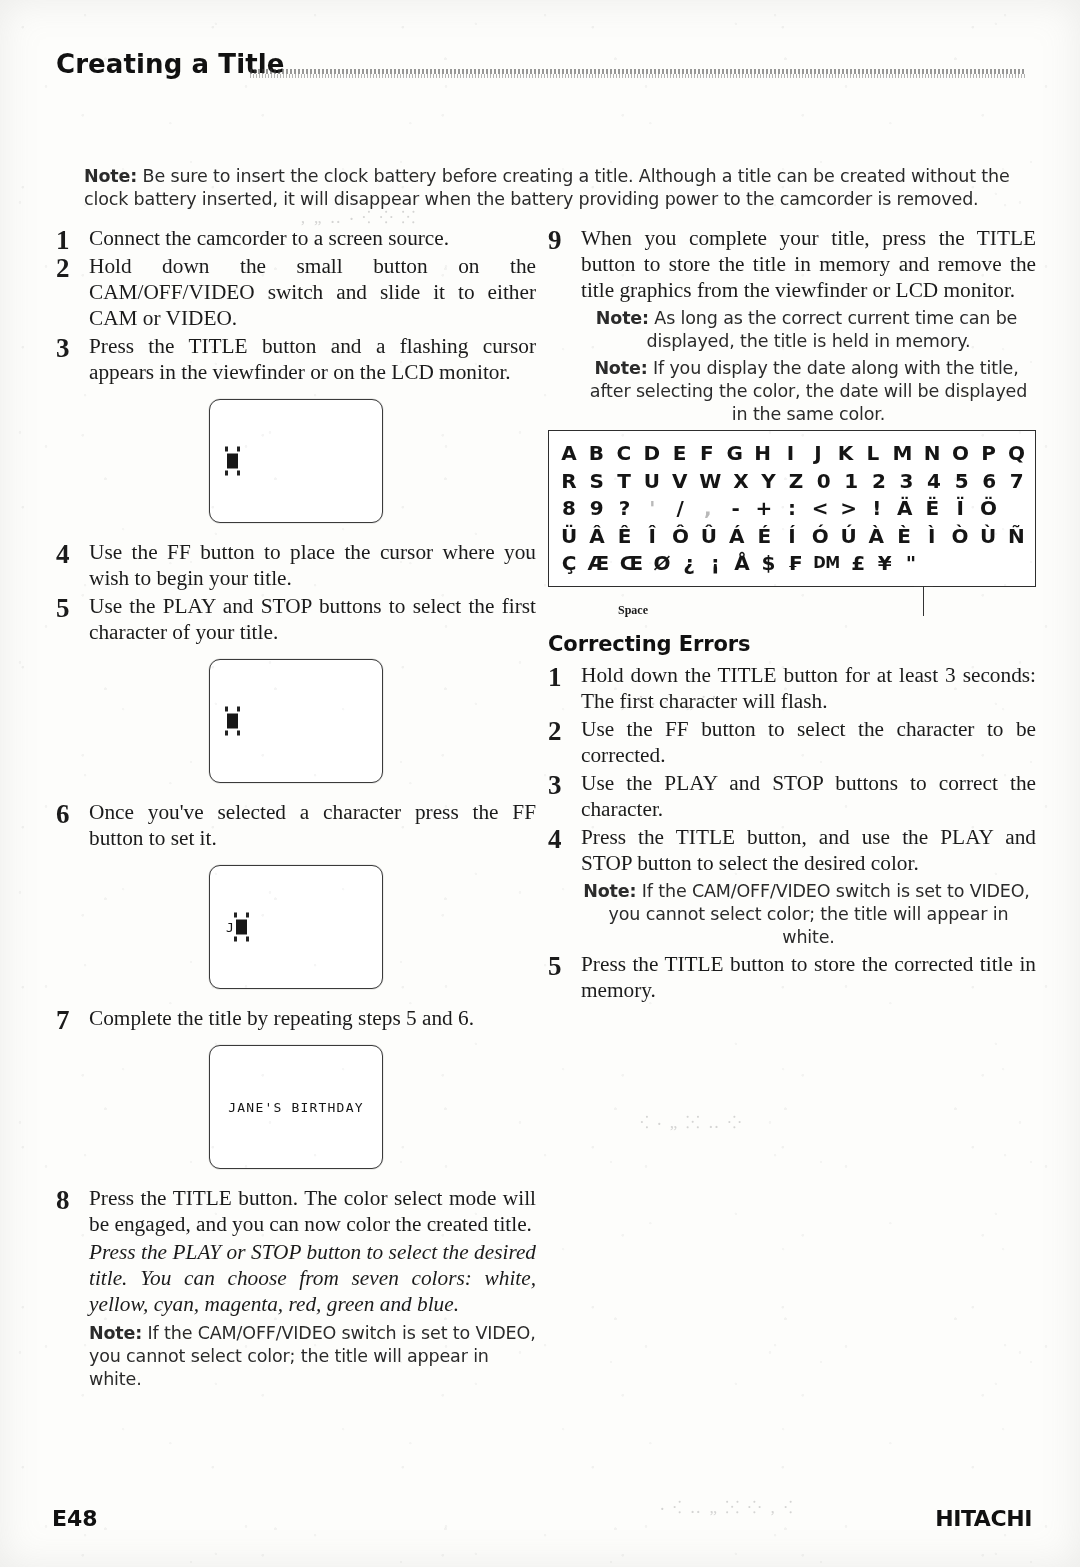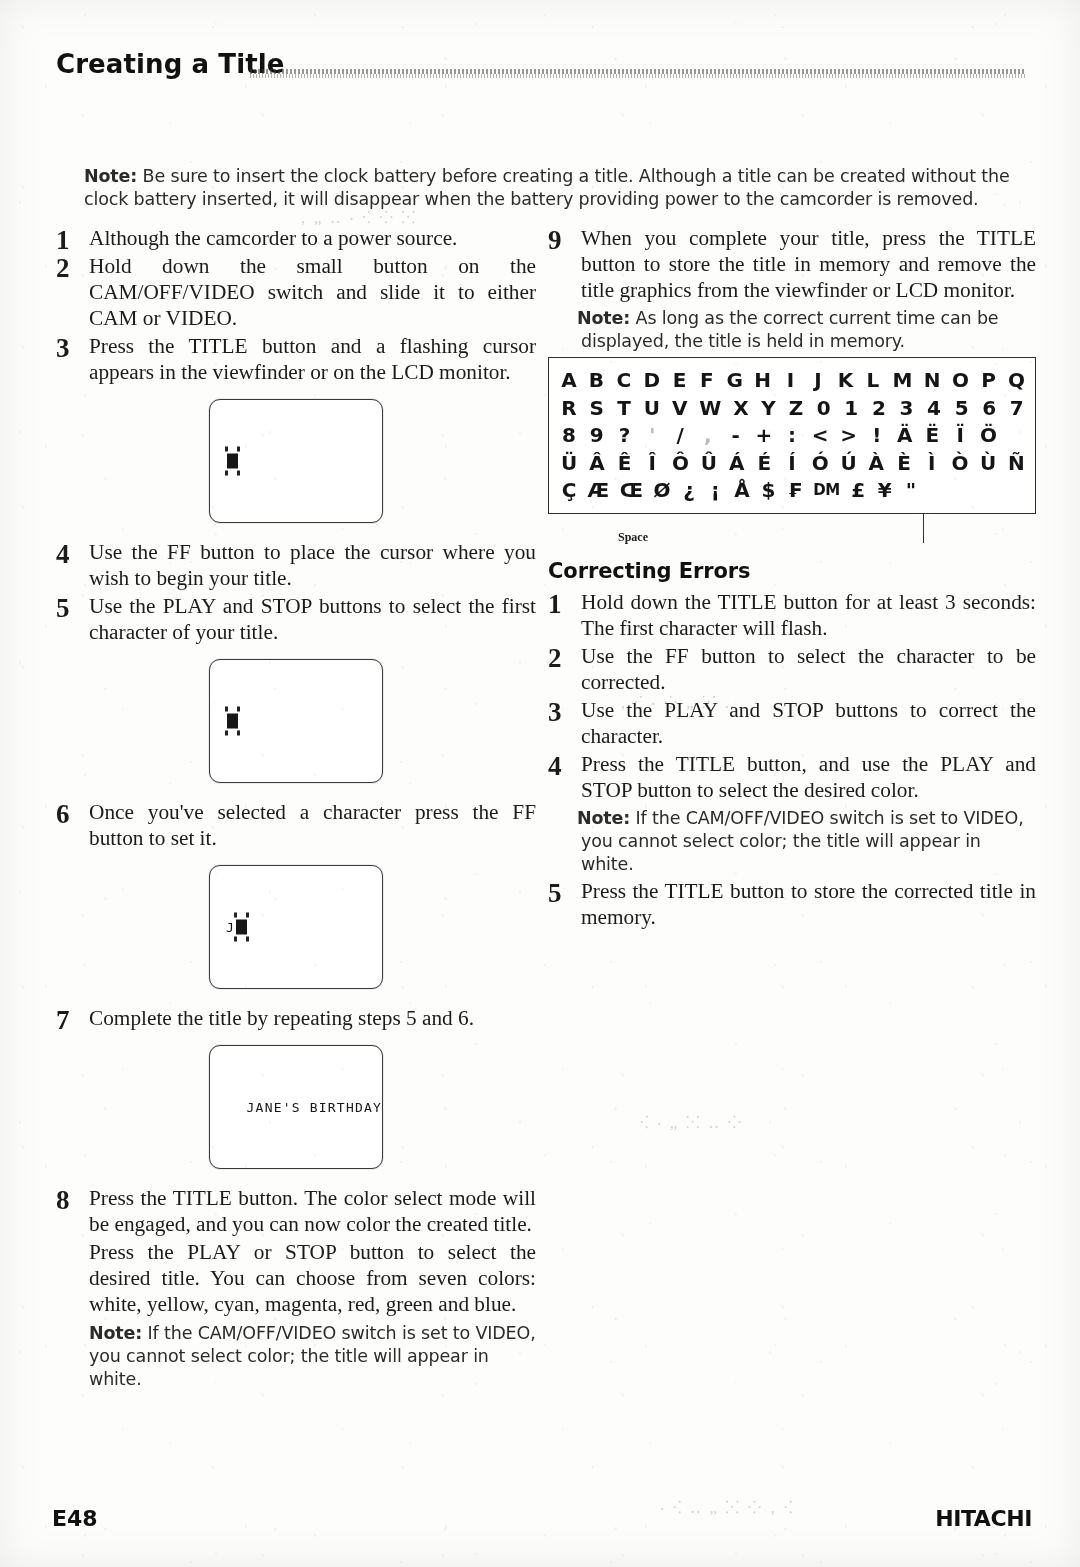--- a/index.html
+++ b/index.html
@@ -105,28 +105,29 @@
     position: absolute;
     left: 0; top: 2px;
     font-size: 27px;
     line-height: 27px;
     font-weight: bold;
     font-family: "Liberation Serif", "DejaVu Serif", serif;
   }
   .step p { margin: 0; }
   .step .note-block {
     margin-top: 4px;
-    text-align: left;
+    text-align: center;
     text-indent: -4px;
   }
   .para-plain {
     padding-left: 33px;
     font-size: 21.3px;
     line-height: 26px;
     text-align: justify;
+    font-style: italic;
   }
 
   
   .screen {
     position: relative;
     width: 172px; height: 122px;
     margin: 14px auto 16px auto;
     border: 1.6px solid #3a3a3a;
     border-radius: 11px;
     background: #fff;
@@ -139,21 +140,21 @@
     font-family: "DejaVu Sans Mono", "Liberation Mono", monospace;
     font-size: 13px;
     letter-spacing: 1.2px;
     color: #161616;
     display: flex;
     align-items: center;
     white-space: pre;
   }
   .screen-text.centered {
     left: 0; width: 100%;
-    justify-content: flex-end;
+    justify-content: center;
   }
   .cursor-block {
     display: inline-block;
     position: relative;
     width: 11px; height: 15px;
     background: #171717;
     margin: 0 1px;
   }
   .cursor-block::before,
   .cursor-block::after {
@@ -255,21 +256,21 @@
 
   <div class="note-block" id="intro-note">
     <b>Note:</b>
     <span>Be sure to insert the clock battery before creating a title. Although a title can be created without the clock battery inserted, it will disappear when the battery providing power to the camcorder is removed.</span>
   </div>
 
   <div class="col-left">
 
     <div class="step">
       <span class="num">1</span>
-      <p>Although the camcorder to a power source.</p>
+      <p>Connect the camcorder to a screen source.</p>
     </div>
 
     <div class="step">
       <span class="num">2</span>
       <p>Hold down the small button on the CAM/OFF/VIDEO switch and slide it to either CAM or VIDEO.</p>
     </div>
 
     <div class="step">
       <span class="num">3</span>
       <p>Press the TITLE button and a flashing cursor appears in the viewfinder or on the LCD monitor.</p>
@@ -331,20 +332,24 @@
   </div>
 
   <div class="col-right">
 
     <div class="step">
       <span class="num">9</span>
       <p>When you complete your title, press the TITLE button to store the title in memory and remove the title graphics from the viewfinder or LCD monitor.</p>
       <div class="note-block">
         <b>Note:</b>
         <span>As long as the correct current time can be displayed, the title is held in memory.</span>
+      </div>
+      <div class="note-block">
+        <b>Note:</b>
+        <span>If you display the date along with the title, after selecting the color, the date will be displayed in the same color.</span>
       </div>
     </div>
 
 
     <div class="char-table">
       <div class="char-row">
           <span>A</span>
           <span>B</span>
           <span>C</span>
           <span>D</span>

